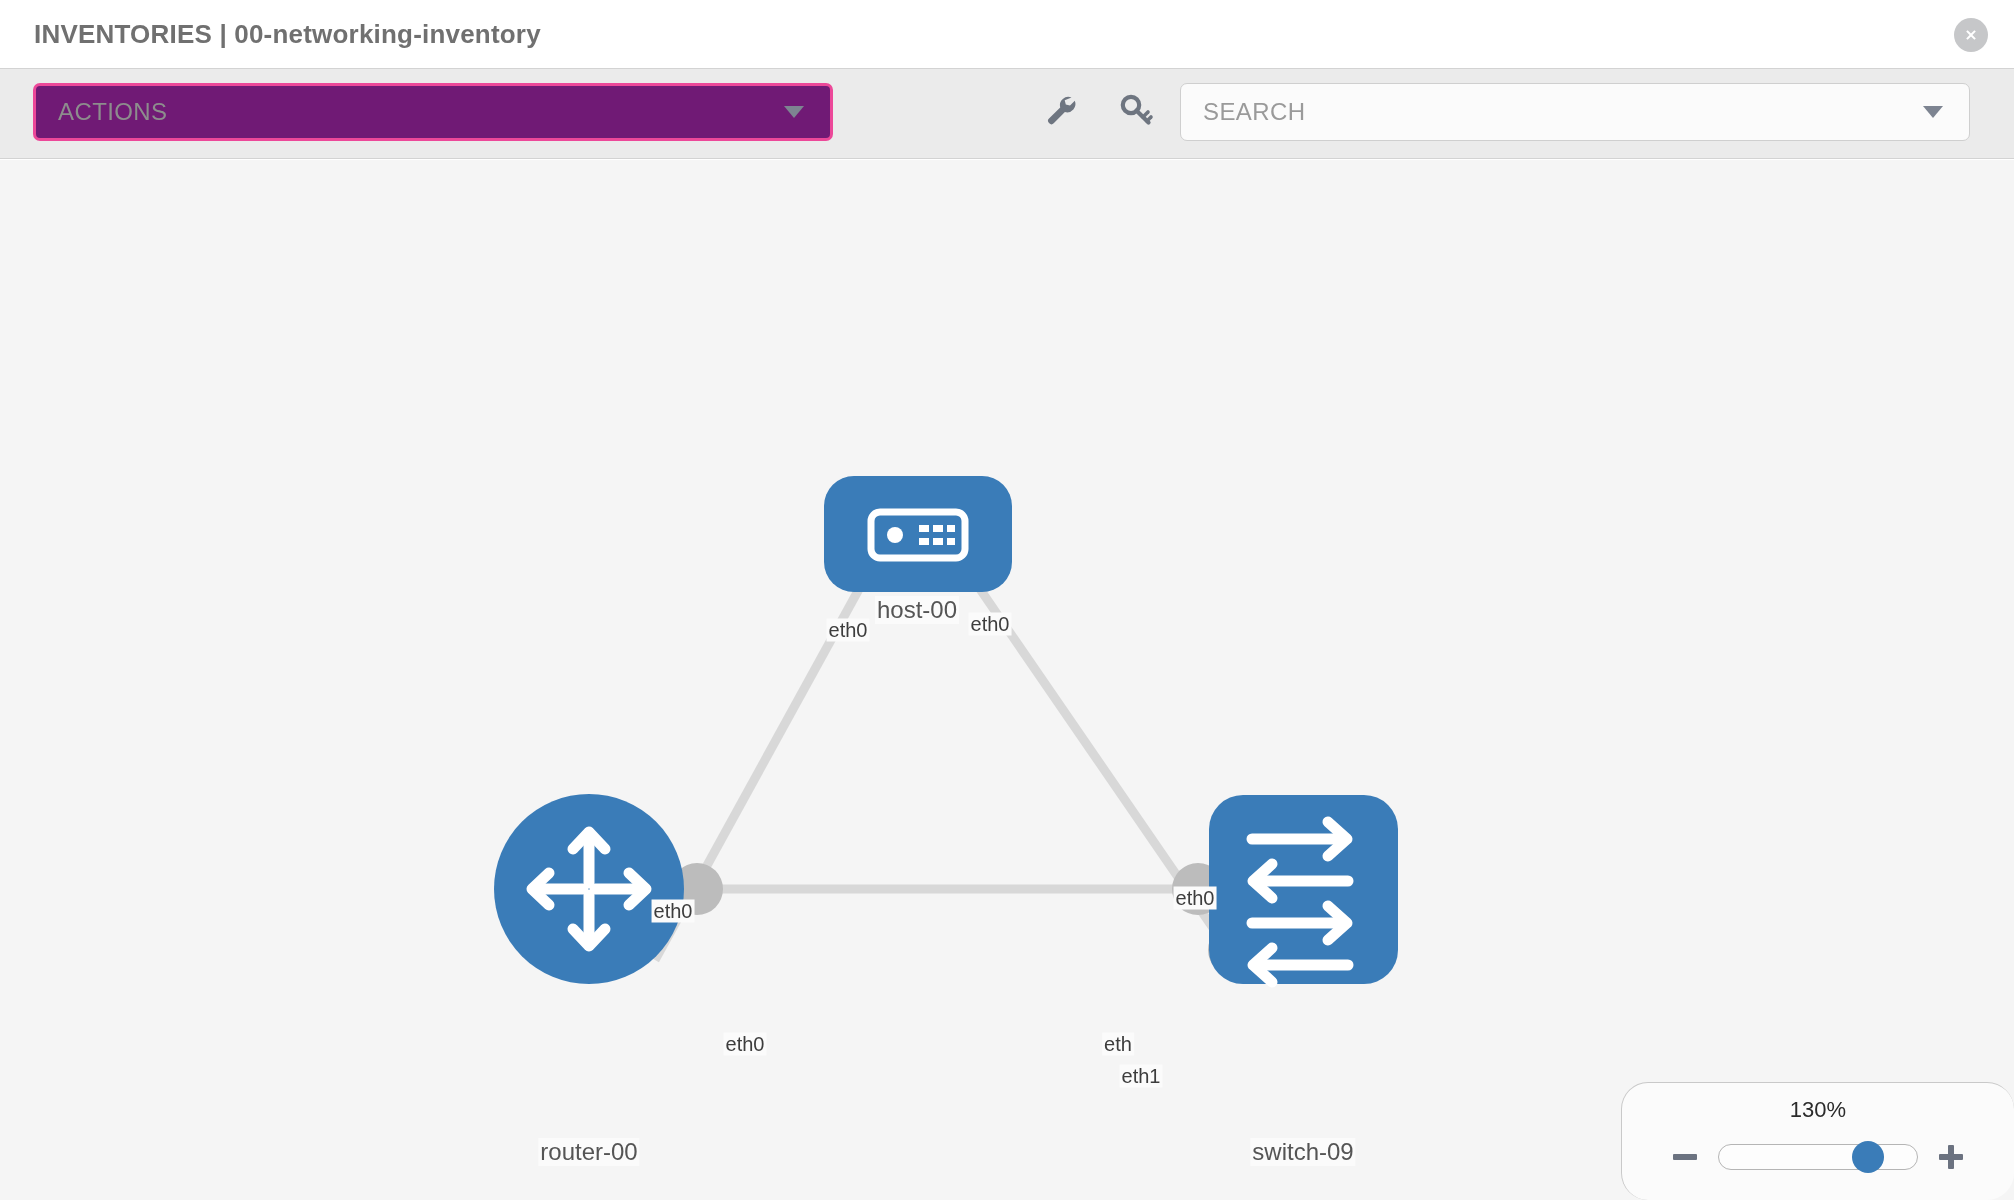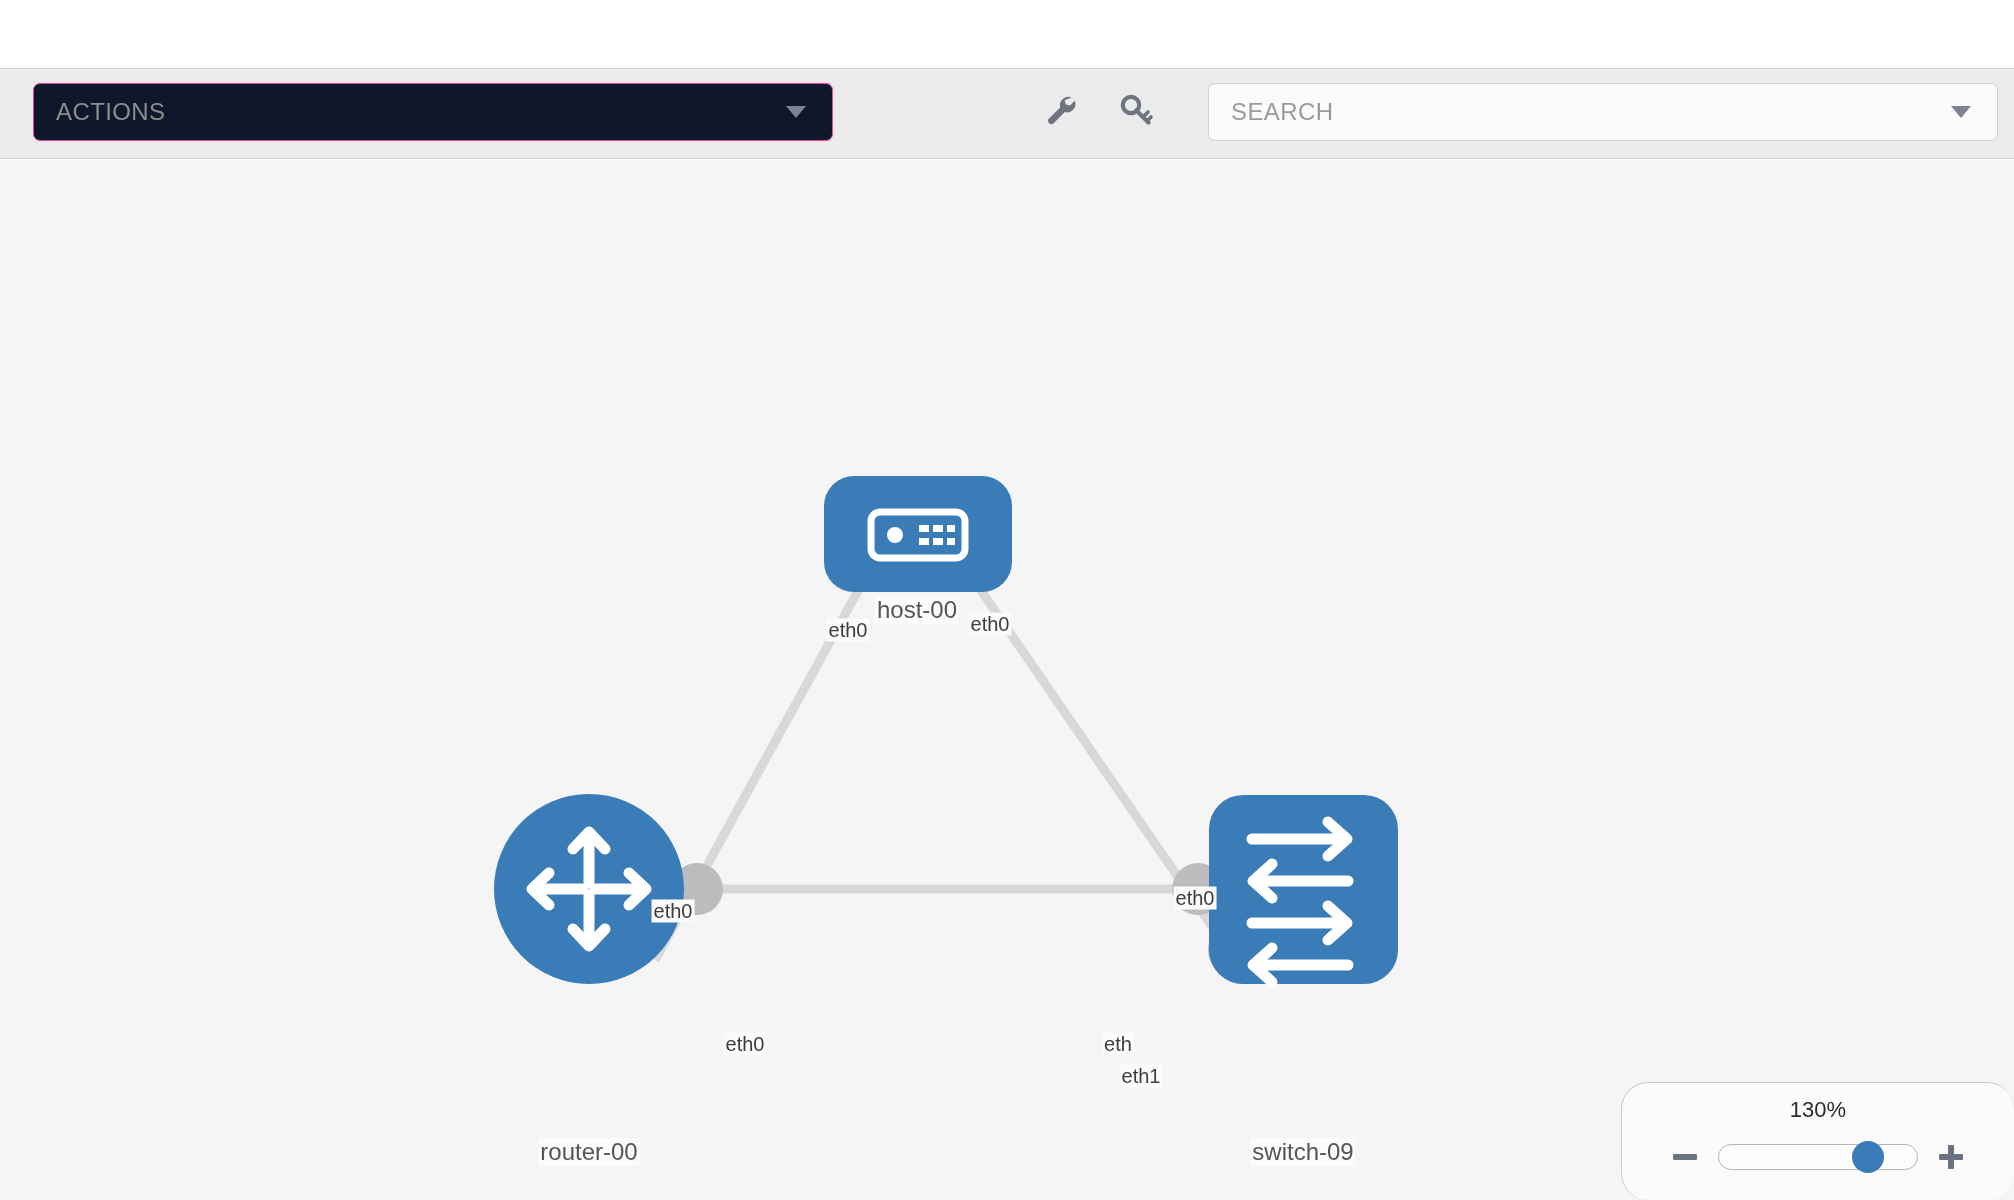--- a/index.html
+++ b/index.html
@@ -62,22 +62,22 @@
     border-top: 1px solid #d3d3d3;
     border-bottom: 1px solid #d3d3d3;
   }
 
   .actions-select {
     position: absolute;
     left: 33px;
     top: 14px;
     width: 800px;
     height: 58px;
-    background: #0f172a;
-    border: 1px solid #ec4899;
+    background: #701a75;
+    border: 3px solid #ec4899;
     border-radius: 7px;
     display: flex;
     align-items: center;
   }
   .actions-label {
     margin-left: 22px;
     font-size: 24px;
     color: #8d8d8d;
     letter-spacing: 0.4px;
   }
@@ -107,21 +107,20 @@
     position: absolute;
     left: 1180px;
     top: 14px;
     width: 790px;
     height: 58px;
     background: #fbfbfb;
     border: 1px solid #cfcfcf;
     border-radius: 7px;
     display: flex;
     align-items: center;
-    margin-left: 28px;
   }
   .search-placeholder {
     margin-left: 22px;
     font-size: 24px;
     color: #9a9a9a;
     letter-spacing: 0.4px;
   }
 
   
   .canvas {
@@ -237,20 +236,28 @@
     border-radius: 50%;
     background: #3a7cb8;
     cursor: grab;
   }
 </style>
 </head>
 <body>
 
 <div id="app">
 
+  <div class="header">
+    <div class="header-title">INVENTORIES | 00-networking-inventory</div>
+    <div class="close-btn">
+      <svg width="20" height="20" viewBox="0 0 20 20" aria-hidden="true">
+        <path d="M5.2 6.6 L6.6 5.2 L10 8.6 L13.4 5.2 L14.8 6.6 L11.4 10 L14.8 13.4 L13.4 14.8 L10 11.4 L6.6 14.8 L5.2 13.4 L8.6 10 Z" fill="#ffffff"></path>
+      </svg>
+    </div>
+  </div>
 
   <div class="toolbar">
 
     <div class="actions-select">
       <span class="actions-label">ACTIONS</span>
       <span class="caret"></span>
     </div>
 
     <div class="tool-icons">
       <span class="tool-icon">

